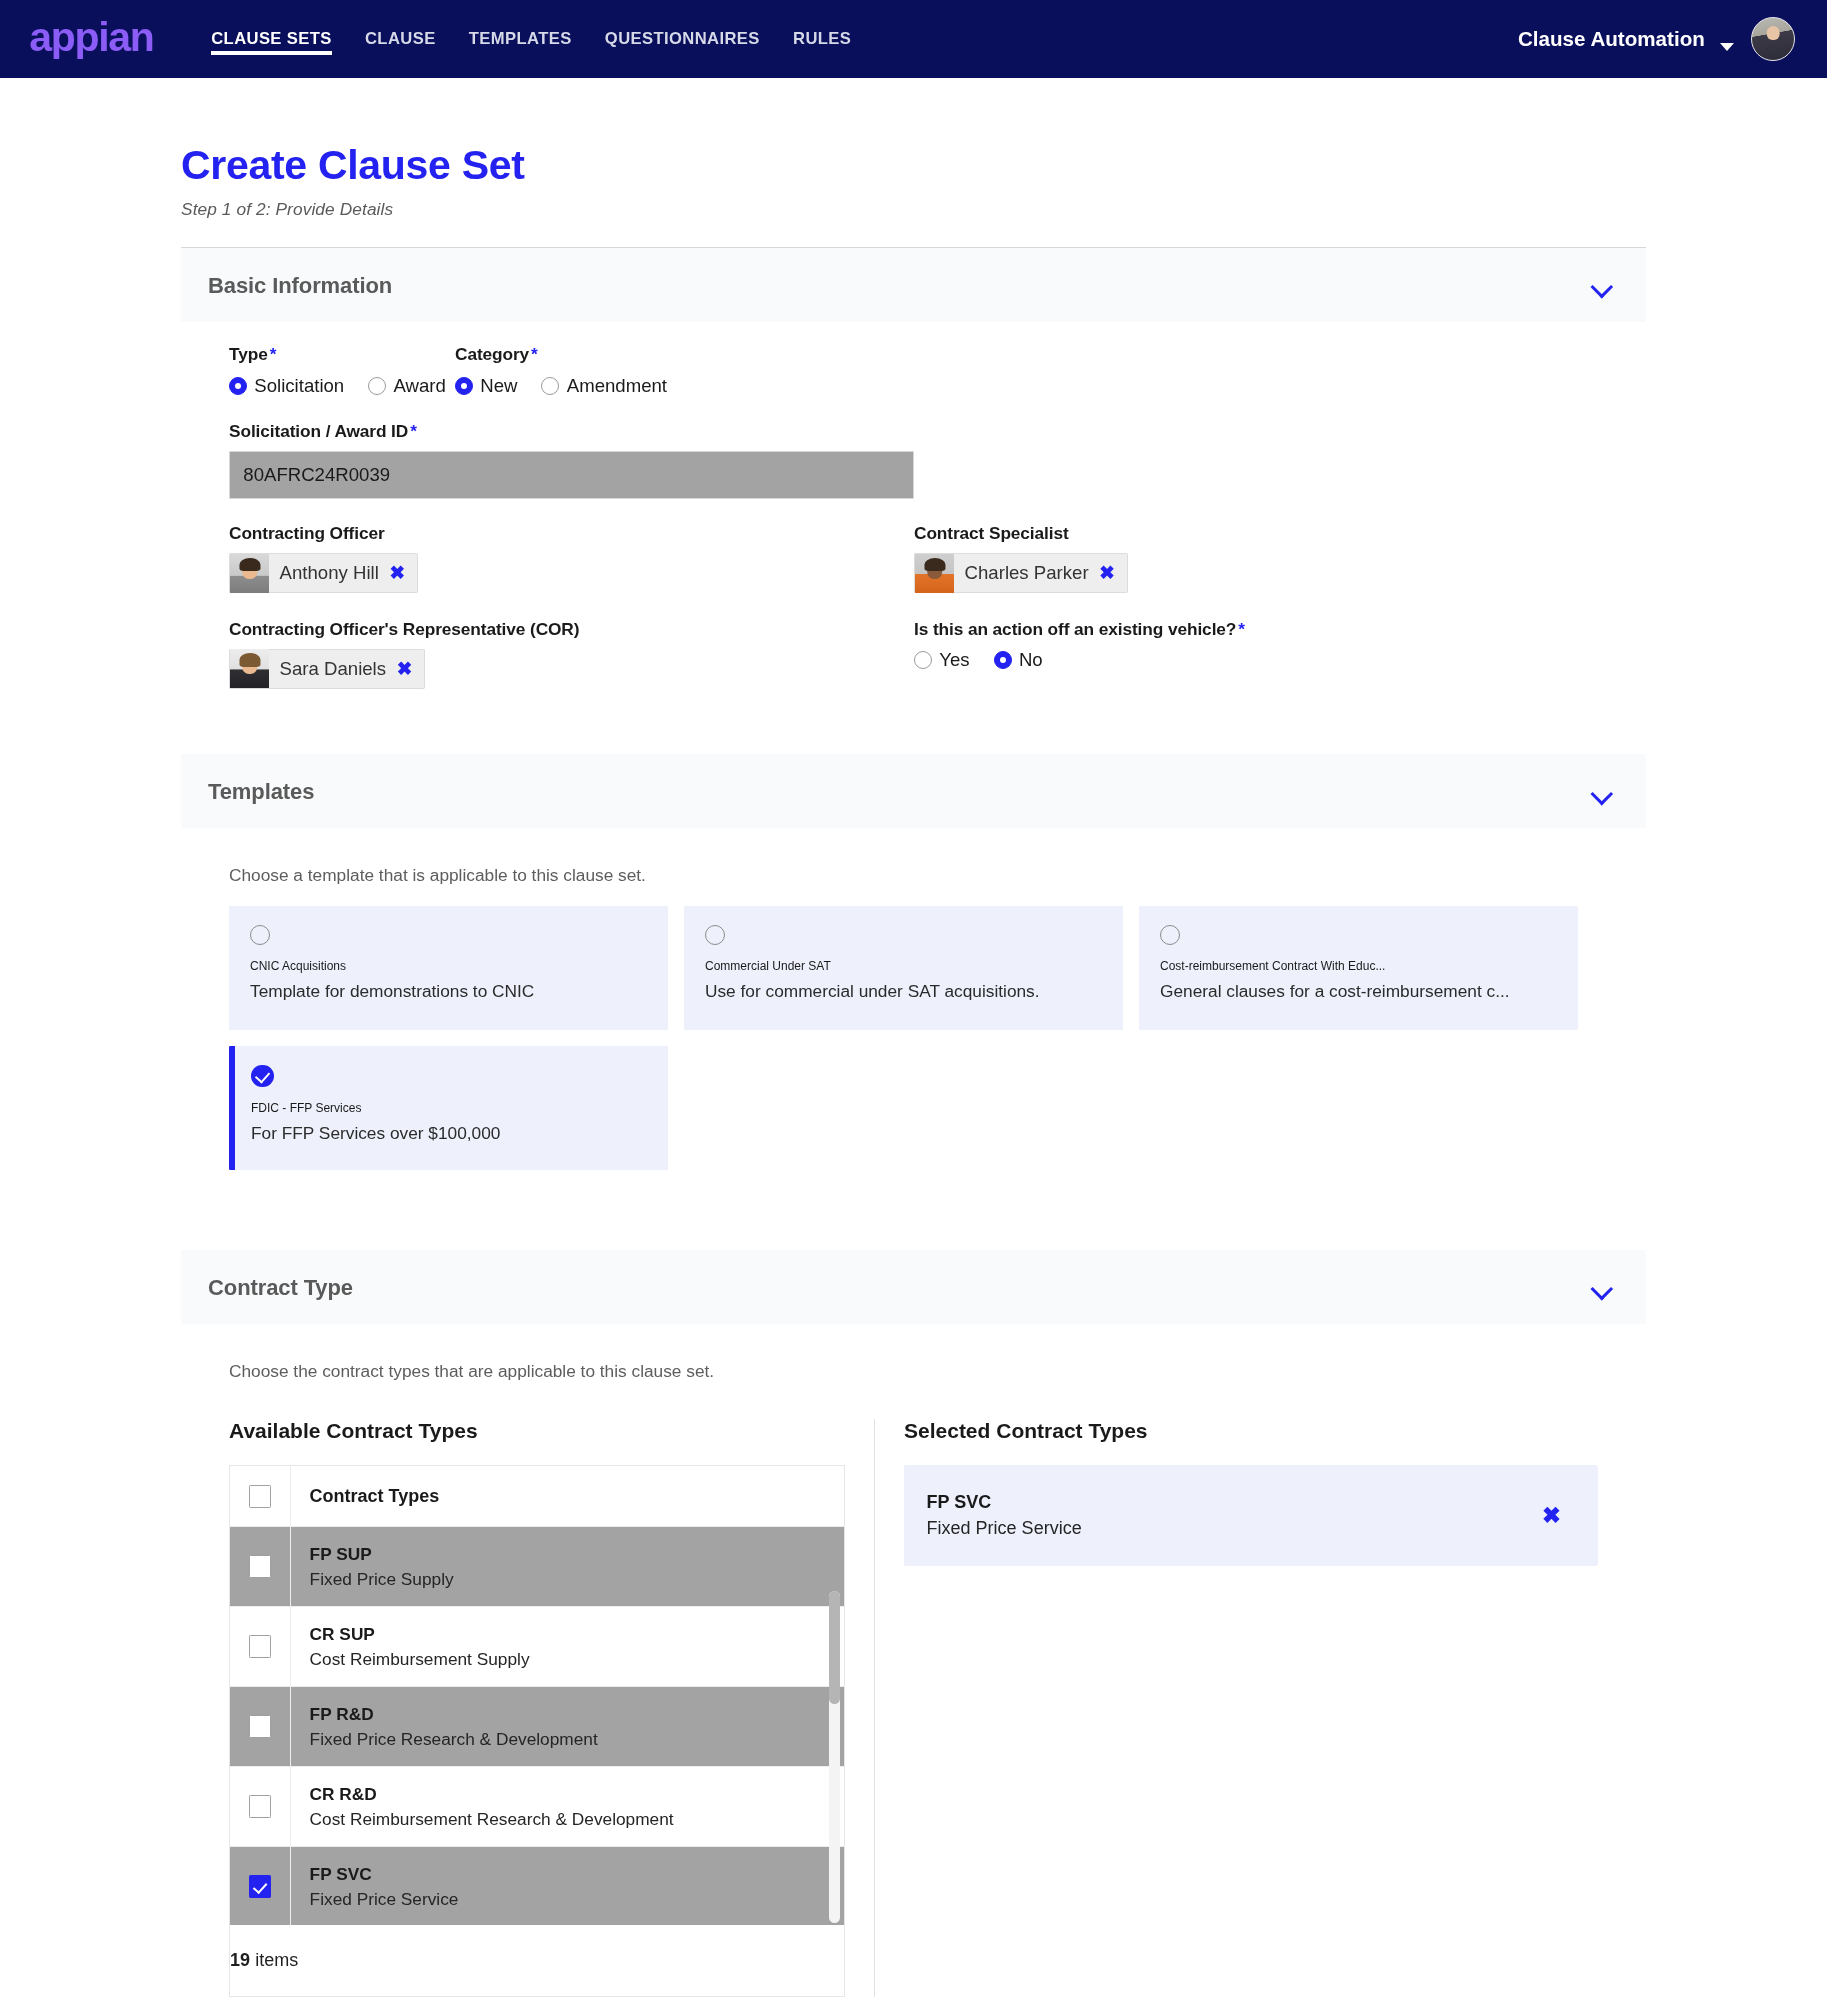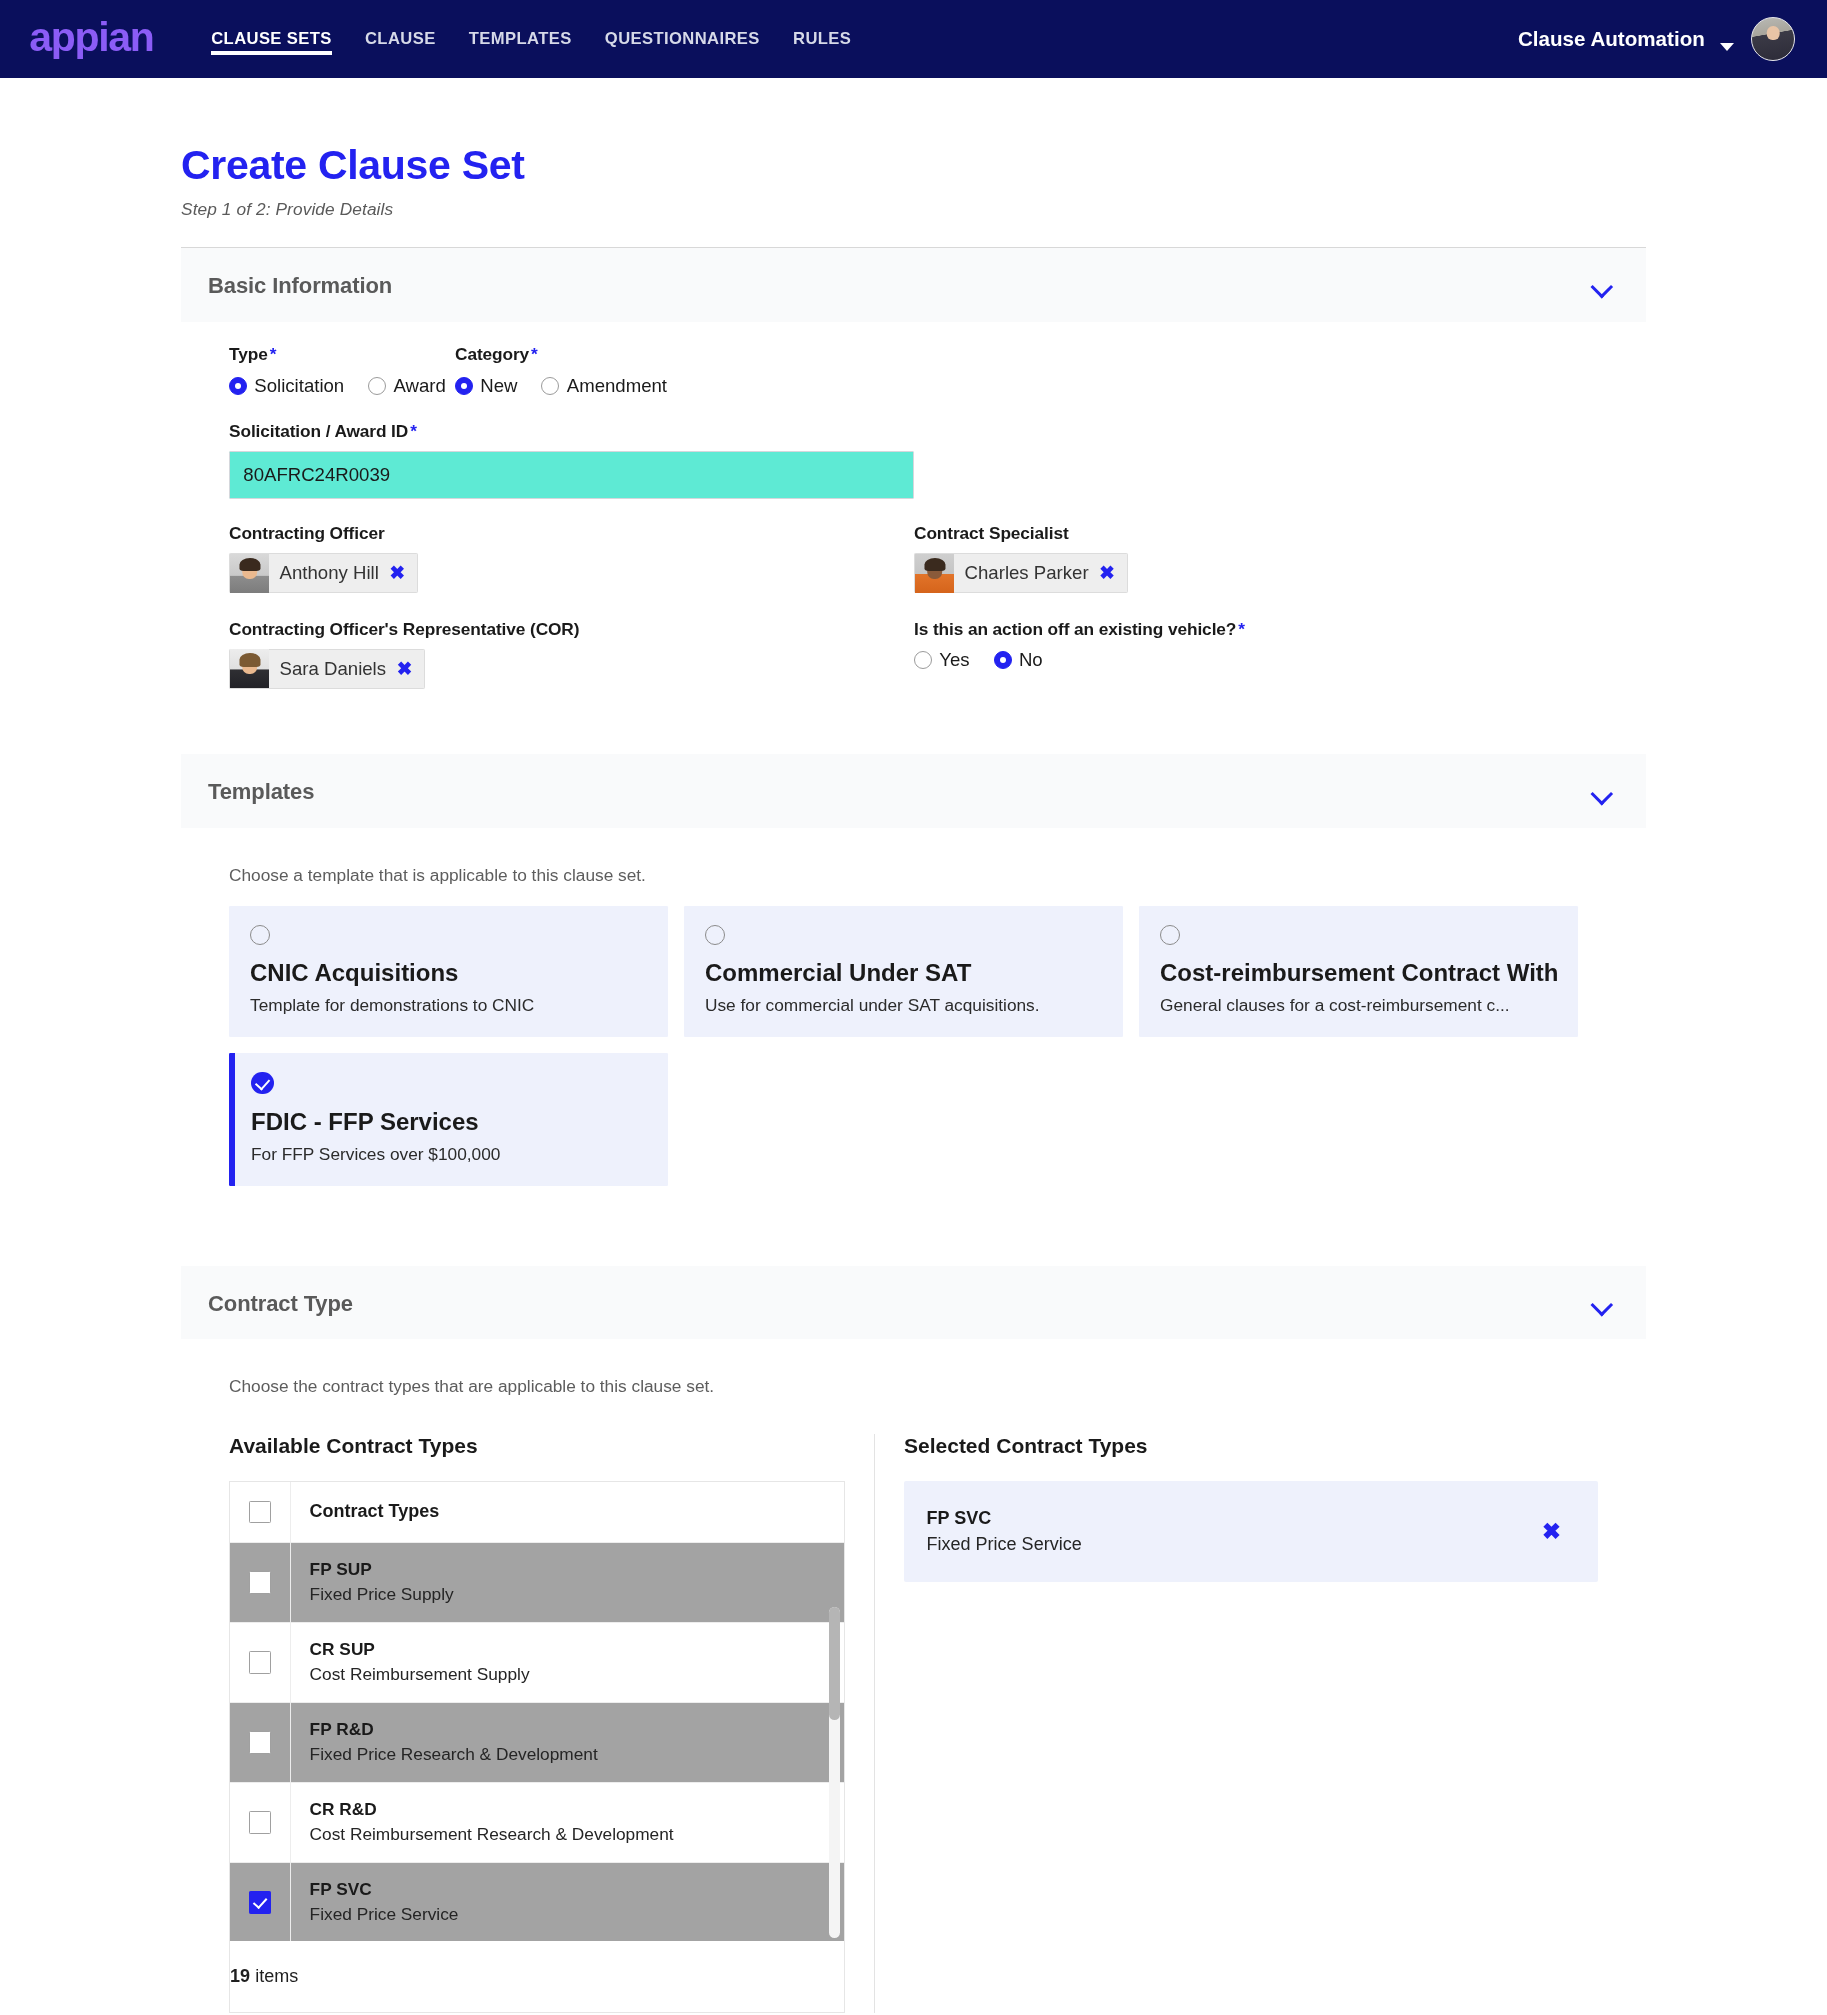--- a/index.html
+++ b/index.html
@@ -207,21 +207,21 @@
   }
   .radio-label { font-size: 18.6px; color: #1a1a1a; }
 
   .row-two { display: flex; margin-bottom: 0; }
   .field-block { margin-bottom: 24px; }
 
   .text-input {
     width: 685px;
     height: 48px;
     border: 1.3px solid #d5d7dc;
-    background: #5eead4;
+    background: #a3a3a3;
     font-size: 18.6px;
     color: #1a1a1a;
     padding: 0 13.3px;
     font-family: "Liberation Sans", sans-serif;
     border-radius: 1.3px;
   }
 
   .chip {
     display: inline-flex;
     align-items: center;
@@ -312,22 +312,22 @@
   .tpl-check::after {
     content: "";
     position: absolute;
     left: 6.7px; top: 4.7px;
     width: 6.7px; height: 11.3px;
     border-right: 2.7px solid #fff;
     border-bottom: 2.7px solid #fff;
     transform: rotate(42deg);
   }
   .tpl-name {
-    font-size: 24px;
-    font-weight: 700;
+    font-size: 12px;
+    font-weight: 400;
     color: #1a1a1a;
     margin-bottom: 8px;
     white-space: nowrap;
     overflow: hidden;
   }
   .tpl-desc {
     font-size: 17.3px;
     color: #2b2b2b;
     white-space: nowrap;
     overflow: hidden;

